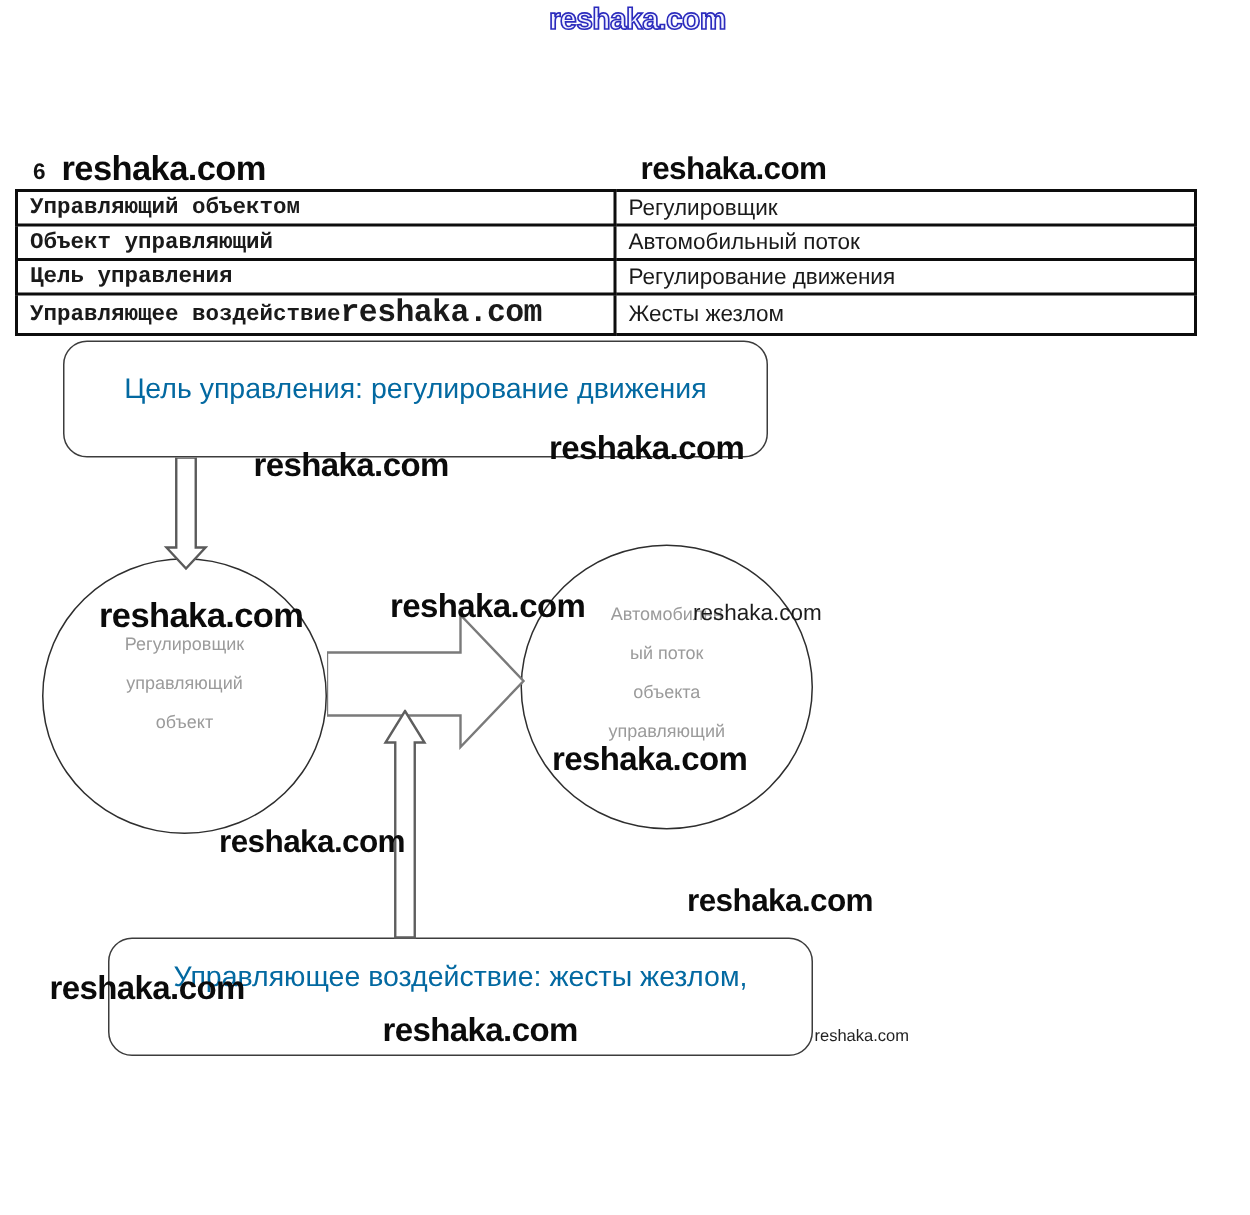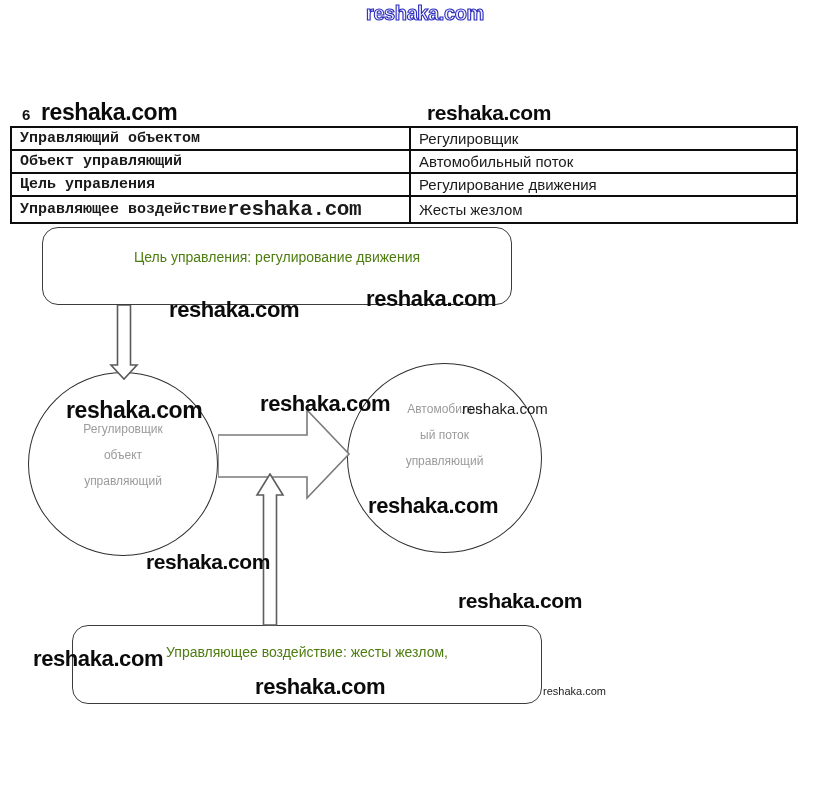--- a/index.html
+++ b/index.html
@@ -28,21 +28,21 @@
     border:2px solid #0d0d0d; height:19px; font-size:15px;
     padding:1px 4px 1px 8px; vertical-align:middle; overflow:hidden; white-space:nowrap;
   }
   .info-table td.lbl { font-weight:bold; width:385px;font-family:Liberation Mono, monospace; }
   .lbl-wm { font-weight:bold; font-size:21px; letter-spacing:-0.4px; vertical-align:middle; }
 
   
   .round-box {
     position:absolute; box-sizing:border-box; border:1.6px solid #3c3c3c;
     border-radius:16px; background:#fff; z-index:8; text-align:center;
-    font-size:14px; color:#4d7c0f;
+    font-size:19px; color:#0369a1;
   }
   .goal-box { left:42px; top:227px; width:470px; height:78px; padding-top:21px; }
   .action-box { left:72px; top:625px; width:470px; height:79px; padding-top:13px; line-height:26px; }
 
   
   .circle {
     position:absolute; box-sizing:border-box; border:1.5px solid #2e2e2e;
     border-radius:50%; background:#fff; z-index:5; text-align:center;
     color:#9b9b9b; font-size:12px;
   }
@@ -96,27 +96,28 @@
   <div class="round-box goal-box">
     <div>Цель управления: регулирование движения</div>
   </div>
 
   <svg class="arrow-svg" style="left:107px; top:305px;" width="32" height="76">
     <polygon points="10.5,0 23.5,0 23.5,60 30,60 17,74 4,60 10.5,60" fill="#ffffff" stroke="#5a5a5a" stroke-width="1.6"></polygon>
   </svg>
 
   <div class="circle circle-left">
     <div>Регулировщик</div>
+    <div>управляющий</div>
     <div>объект</div>
-    <div>управляющий</div>
   </div>
 
   <div class="circle circle-right">
     <div>Автомобильн</div>
     <div>ый поток</div>
+    <div>объекта</div>
     <div>управляющий</div>
   </div>
 
   <svg class="arrow-svg" style="left:218px; top:405px;" width="134" height="98">
     <polygon points="0,30 89,30 89,5 131,49 89,93 89,72 0,72" fill="#ffffff" stroke="#7a7a7a" stroke-width="1.6"></polygon>
   </svg>
 
   <svg class="arrow-svg" style="left:255px; top:473px;" width="30" height="153">
     <polygon points="15,1 28,22 21.5,22 21.5,152 8.5,152 8.5,22 2,22" fill="#ffffff" stroke="#5e5e5e" stroke-width="1.6"></polygon>
   </svg>

